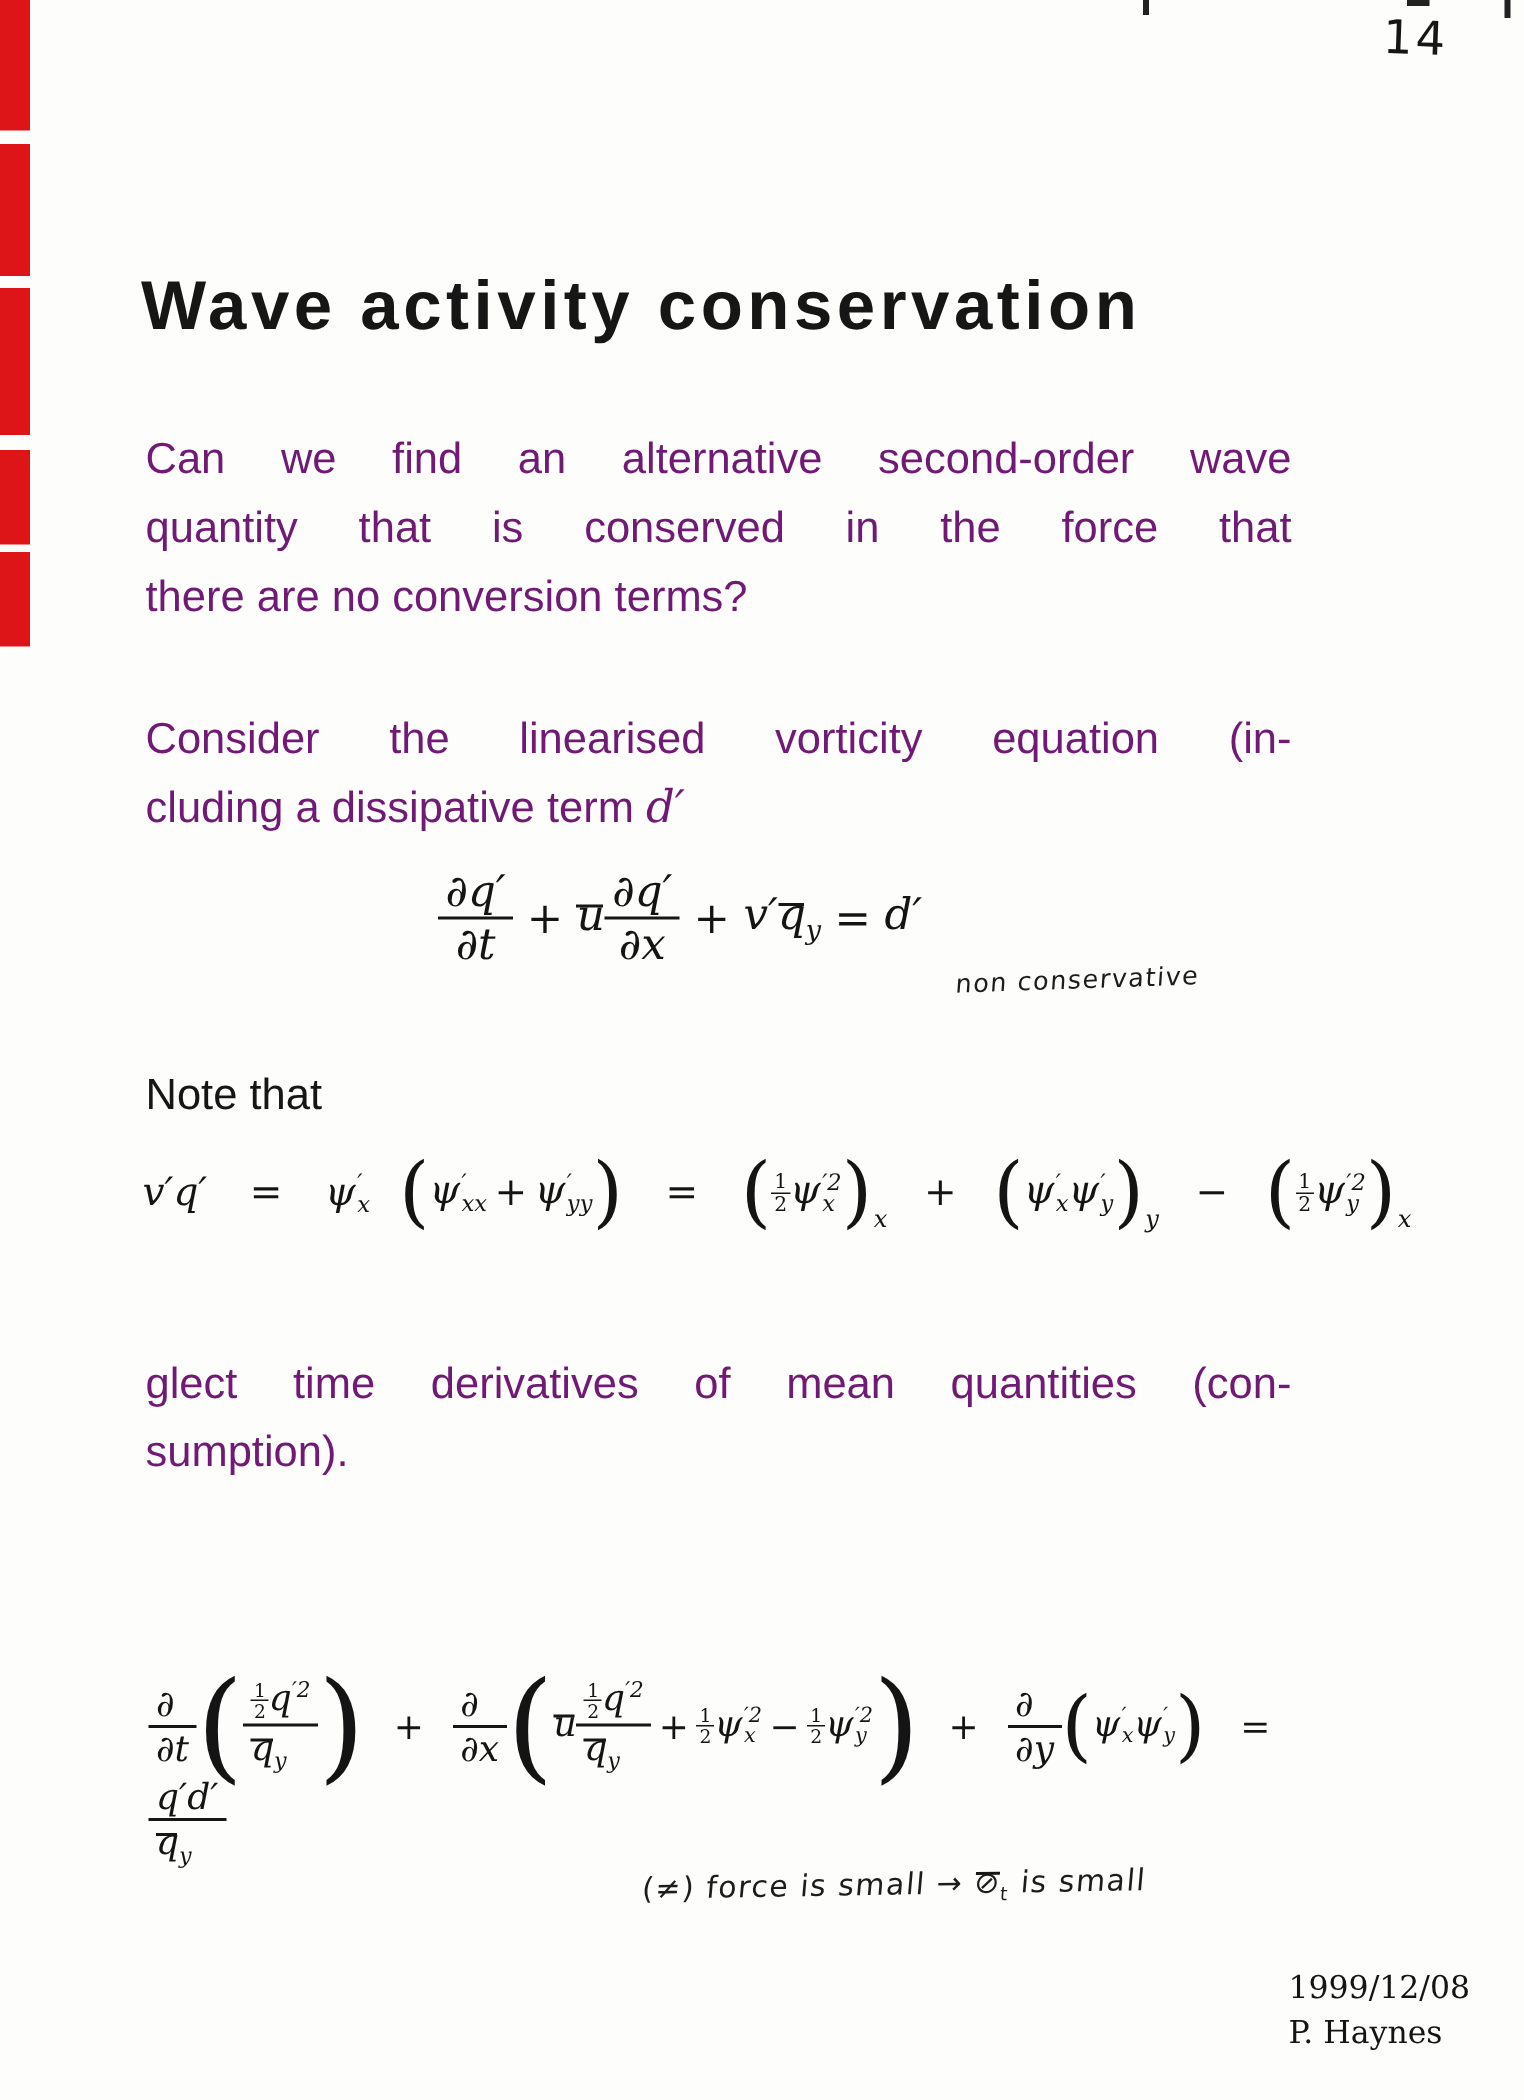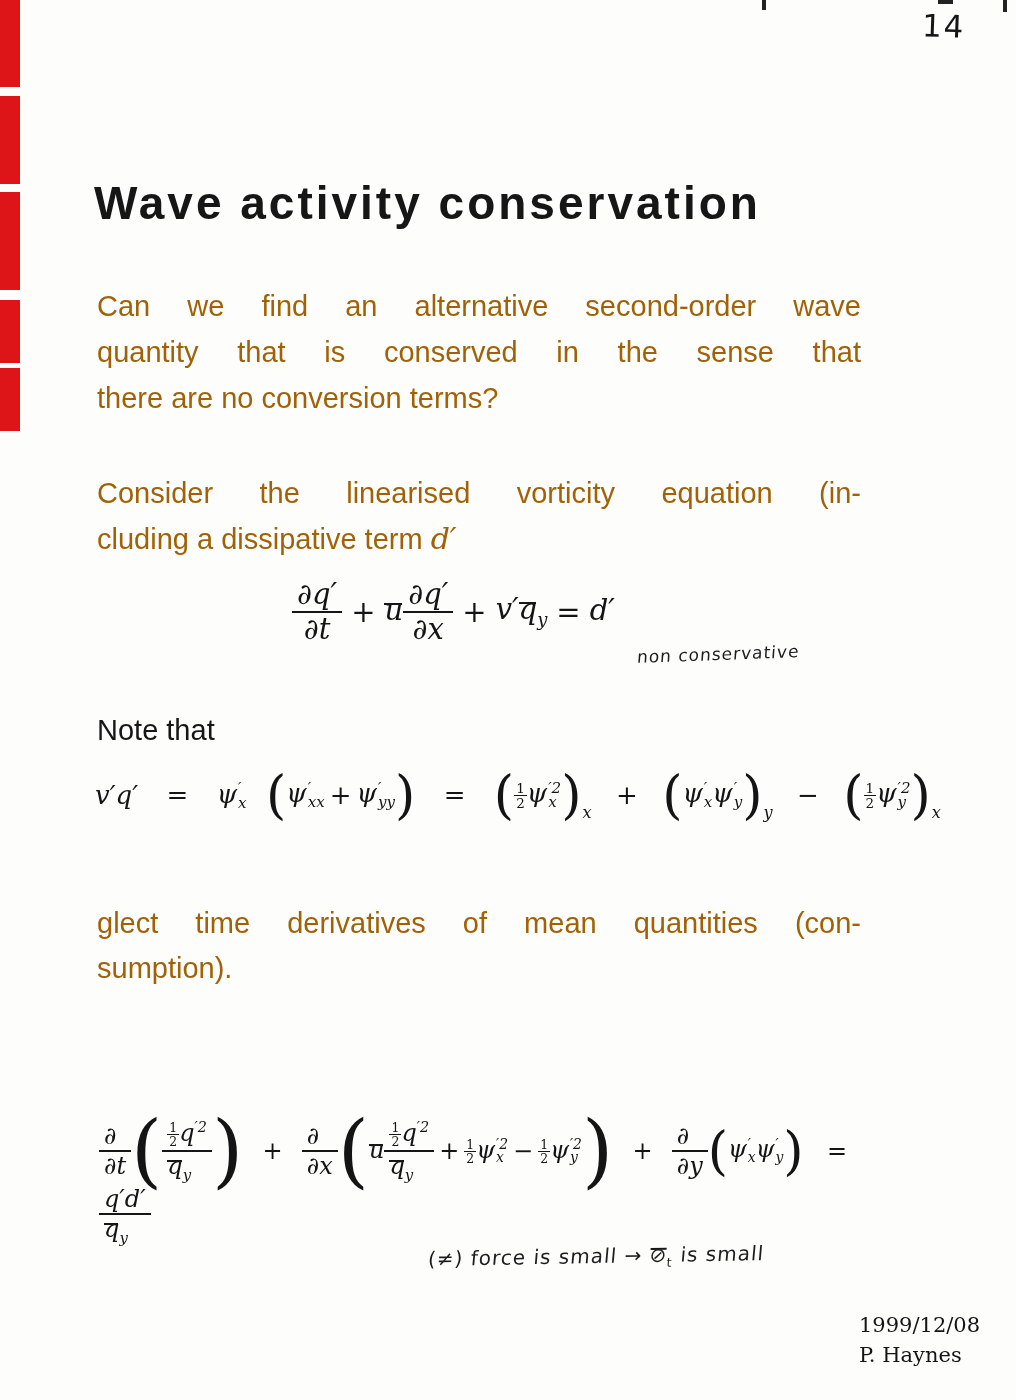--- a/index.html
+++ b/index.html
@@ -29,21 +29,21 @@
   }
   .pagenum {
     position:absolute; left:922px; top:8px; font-size:31px;
     font-family:"DejaVu Sans", sans-serif; color:#161616;
     transform:rotate(2deg); letter-spacing:2px;
   }
   .title {
     position:absolute; left:94px; top:176px;
     font-size:46px; letter-spacing:3px; color:#161616; white-space:nowrap;
   }
-  .para { position:absolute; left:97px; width:764px; font-size:29px; color:#a16207; }
+  .para { position:absolute; left:97px; width:764px; font-size:29px; color:#701a75; }
   .para .ln { height:46px; line-height:46px; white-space:nowrap; }
   .jline { text-align:justify; text-align-last:justify; white-space:normal !important; }
   .note-heading { position:absolute; left:97px; top:714px; font-size:29px; color:#161616; }
 
   
   .m { font-family:"DejaVu Serif", serif; font-style:italic; }
   .eq { position:absolute; color:#141414; line-height:1; white-space:nowrap; }
   .jeq { text-align:justify; text-align-last:justify; white-space:normal; }
   .mg { display:inline-block; white-space:nowrap; vertical-align:middle; }
   .frac { display:inline-block; vertical-align:middle; text-align:center; }
@@ -83,21 +83,21 @@
   <div class="artifact a1"></div>
   <div class="artifact a2"></div>
   <div class="artifact a3"></div>
 
   <div class="pagenum">14</div>
 
   <h1 class="title">Wave activity conservation</h1>
 
   <div class="para" style="top:283px;">
     <div class="ln jline">Can we find an alternative second-order wave</div>
-    <div class="ln jline">quantity that is conserved in the sense that</div>
+    <div class="ln jline">quantity that is conserved in the force that</div>
     <div class="ln">there are no conversion terms?</div>
   </div>
 
   <div class="para" style="top:470px;">
     <div class="ln jline">Consider the linearised vorticity equation (in-</div>
     <div class="ln"><span>cluding a dissipative term </span><span class="m" style="font-size:30px;">d′</span></div>
   </div>
 
   <div class="eq" style="left:292px; top:578px; font-size:29px;">
     <span class="frac"><span class="num m">∂q′</span><span class="den m">∂t</span></span><span class="op">+</span><span class="mg"><span class="ol m">u</span><span class="frac"><span class="num m">∂q′</span><span class="den m">∂x</span></span></span><span class="op">+</span><span class="mg"><span class="m">v′</span><span class="ol m">q</span><sub class="sy m">y</sub></span><span class="op">=</span><span class="m">d′</span>

